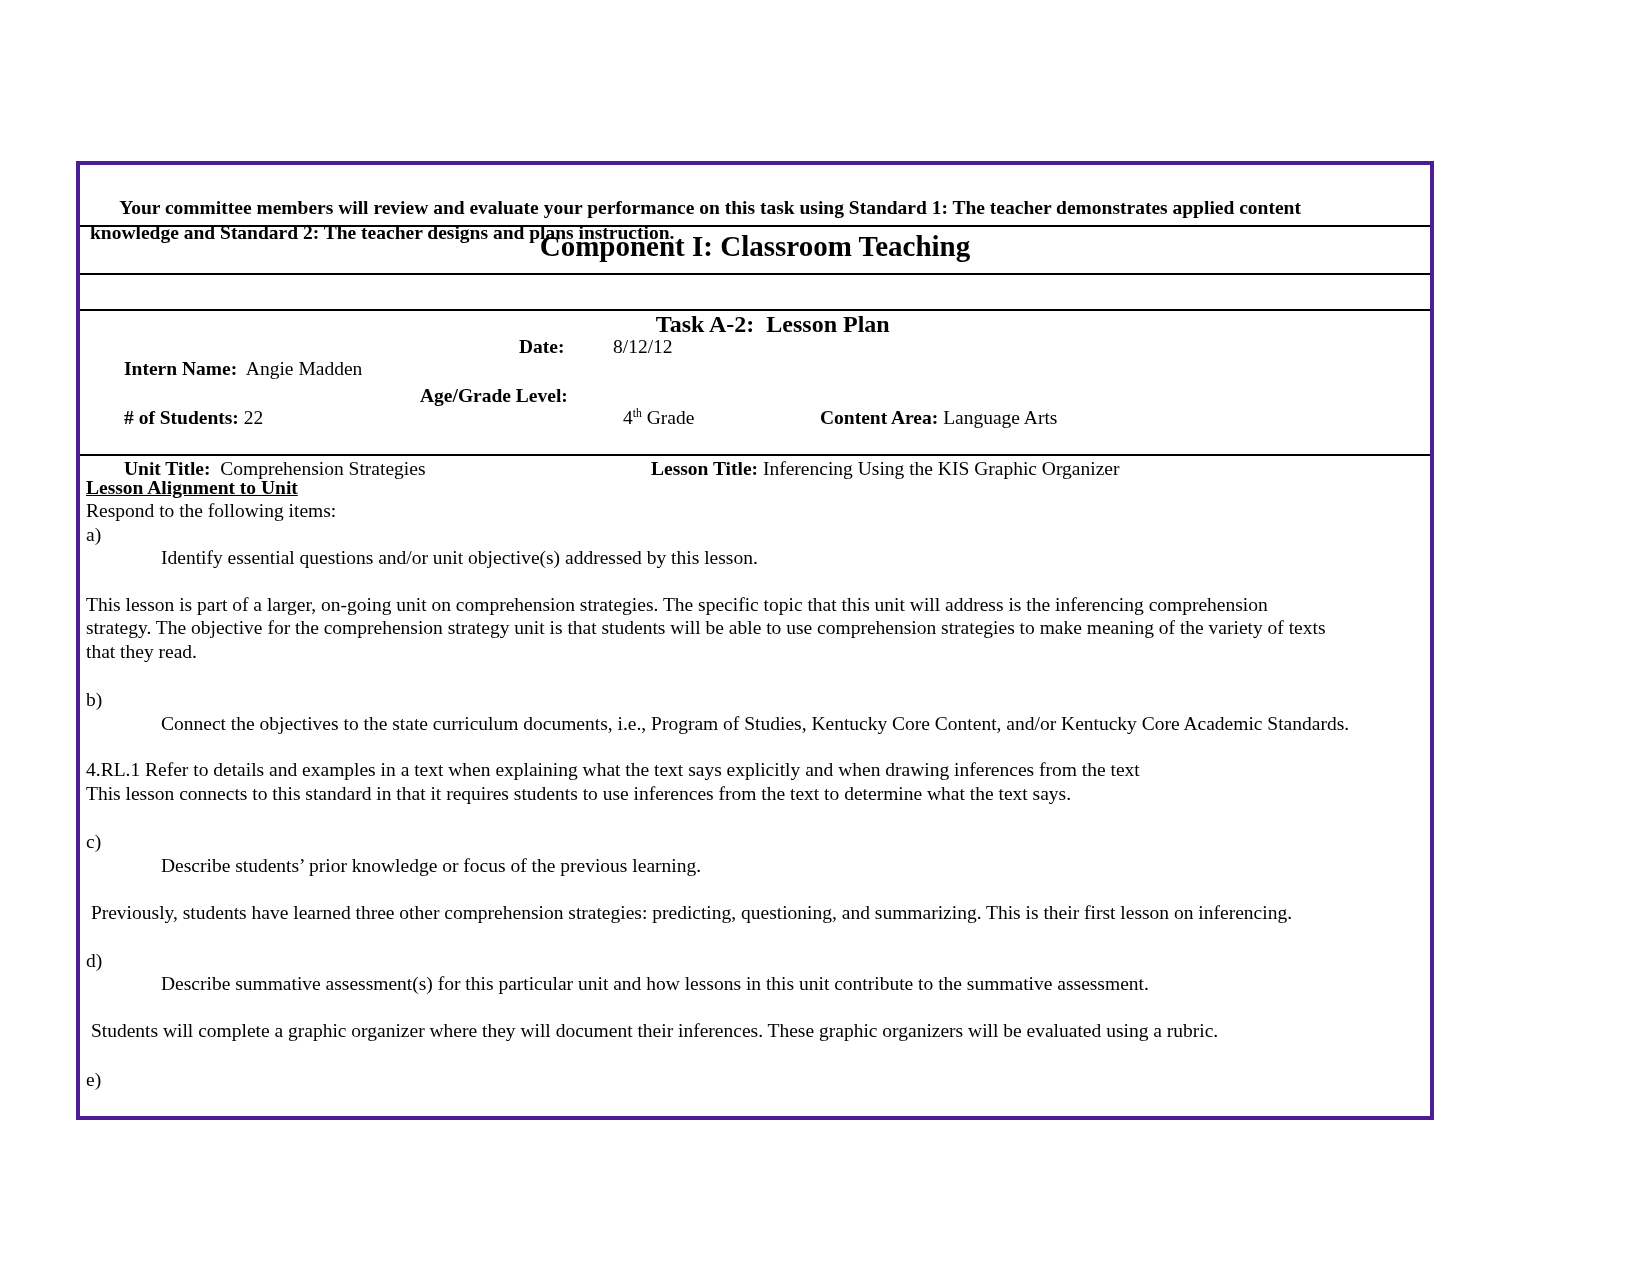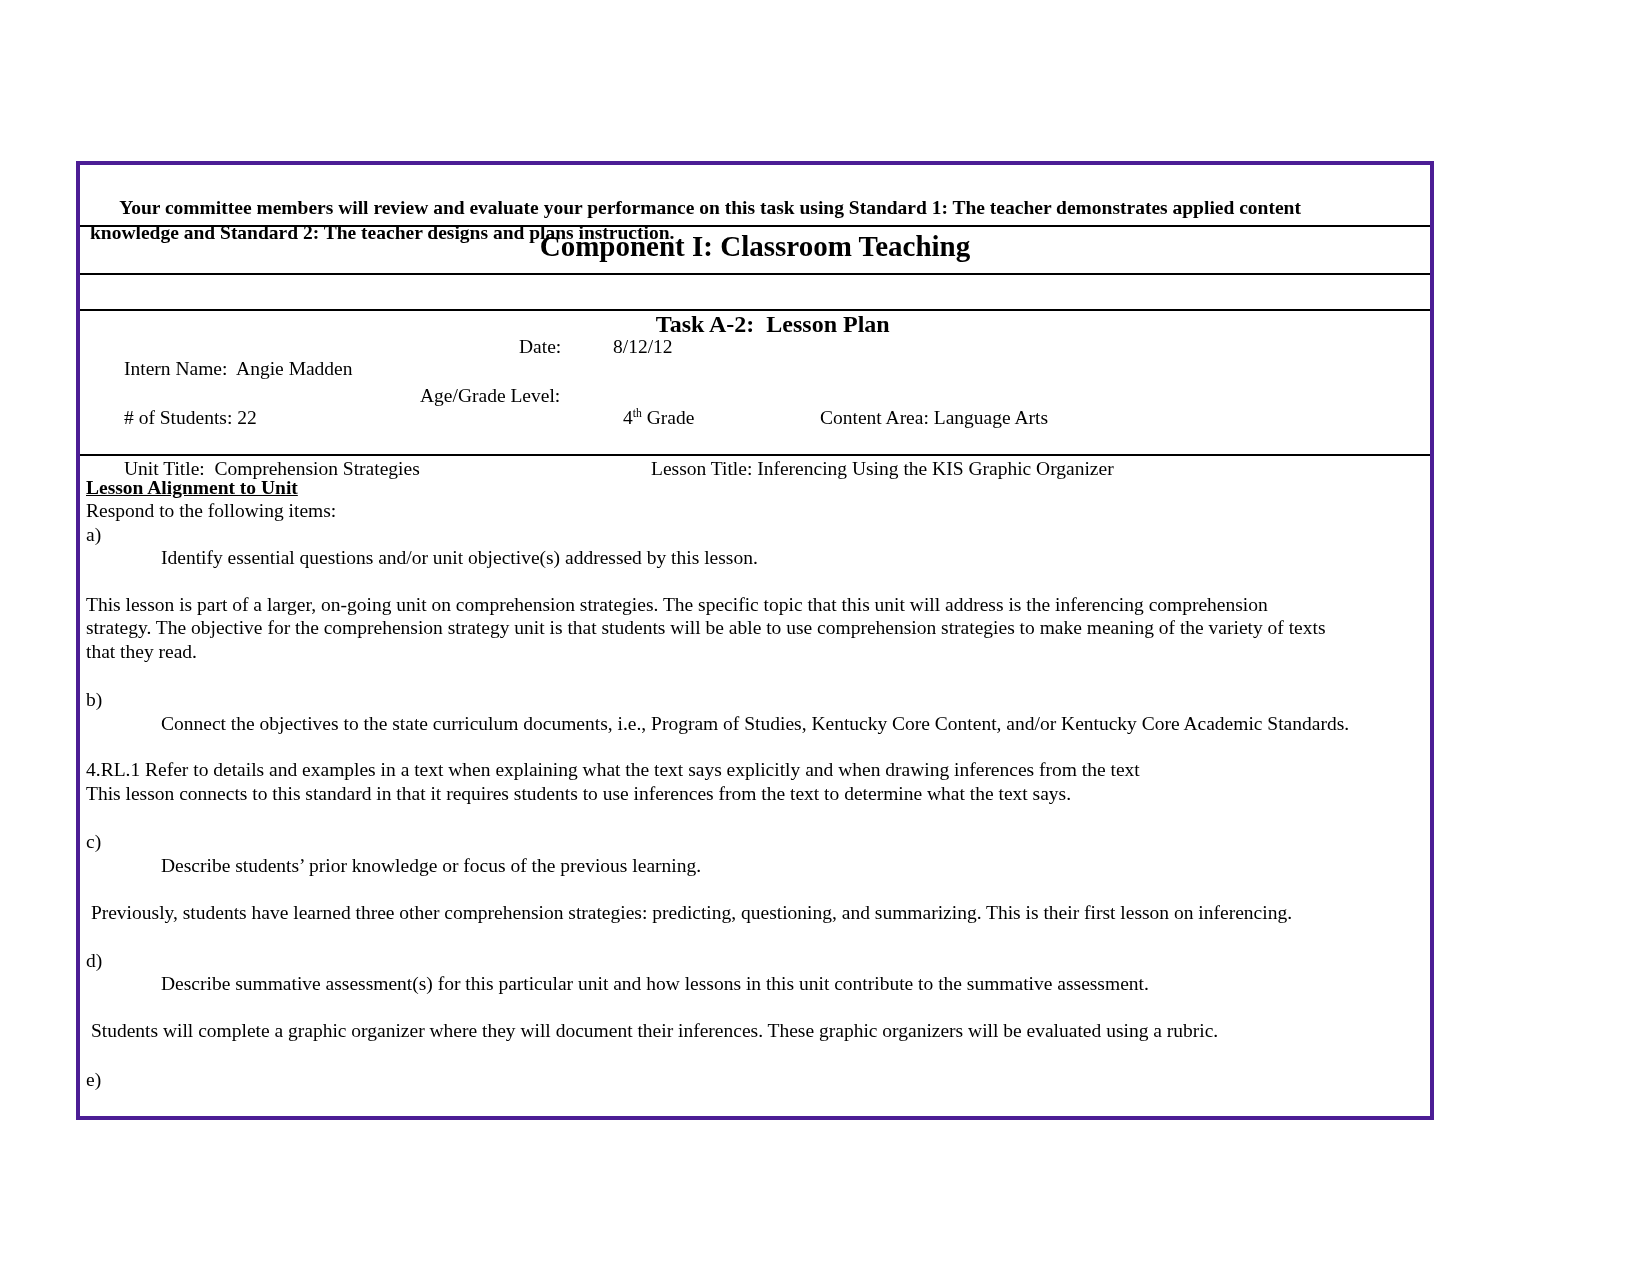--- a/index.html
+++ b/index.html
@@ -14,21 +14,21 @@
   }
   .row{box-sizing:border-box;border-bottom:2px solid #000;}
   .row-note{
     height:62px;padding:5px 12px 0 10px;font-weight:bold;font-size:19.5px;
     line-height:25px;white-space:pre-wrap;
   }
   .row-component{height:48px;text-align:center;font-weight:bold;font-size:29px;line-height:39px;}
   .row-task{height:36px;text-align:center;font-weight:bold;font-size:24px;line-height:33px;white-space:pre;}
   .row-info{height:145px;position:relative;font-size:19.5px;}
   .grp{position:absolute;white-space:pre;}
-  .lbl{font-weight:normal;}
+  .lbl{font-weight:bold;}
   .sup{vertical-align:super;font-size:0.6em;line-height:0;}
   .row-align{
     flex:1;border-bottom:none;padding:12px 10px 0 6px;
     font-size:19.5px;line-height:23.4px;overflow:hidden;
   }
   .heading{font-weight:bold;text-decoration:underline;display:inline-block;margin-top:8px;}
   .line{white-space:pre-wrap;}
   .item{position:relative;padding-left:36px;white-space:pre-wrap;}
   .item-label{position:absolute;left:0;top:0;}
   .answer{white-space:pre-wrap;}

